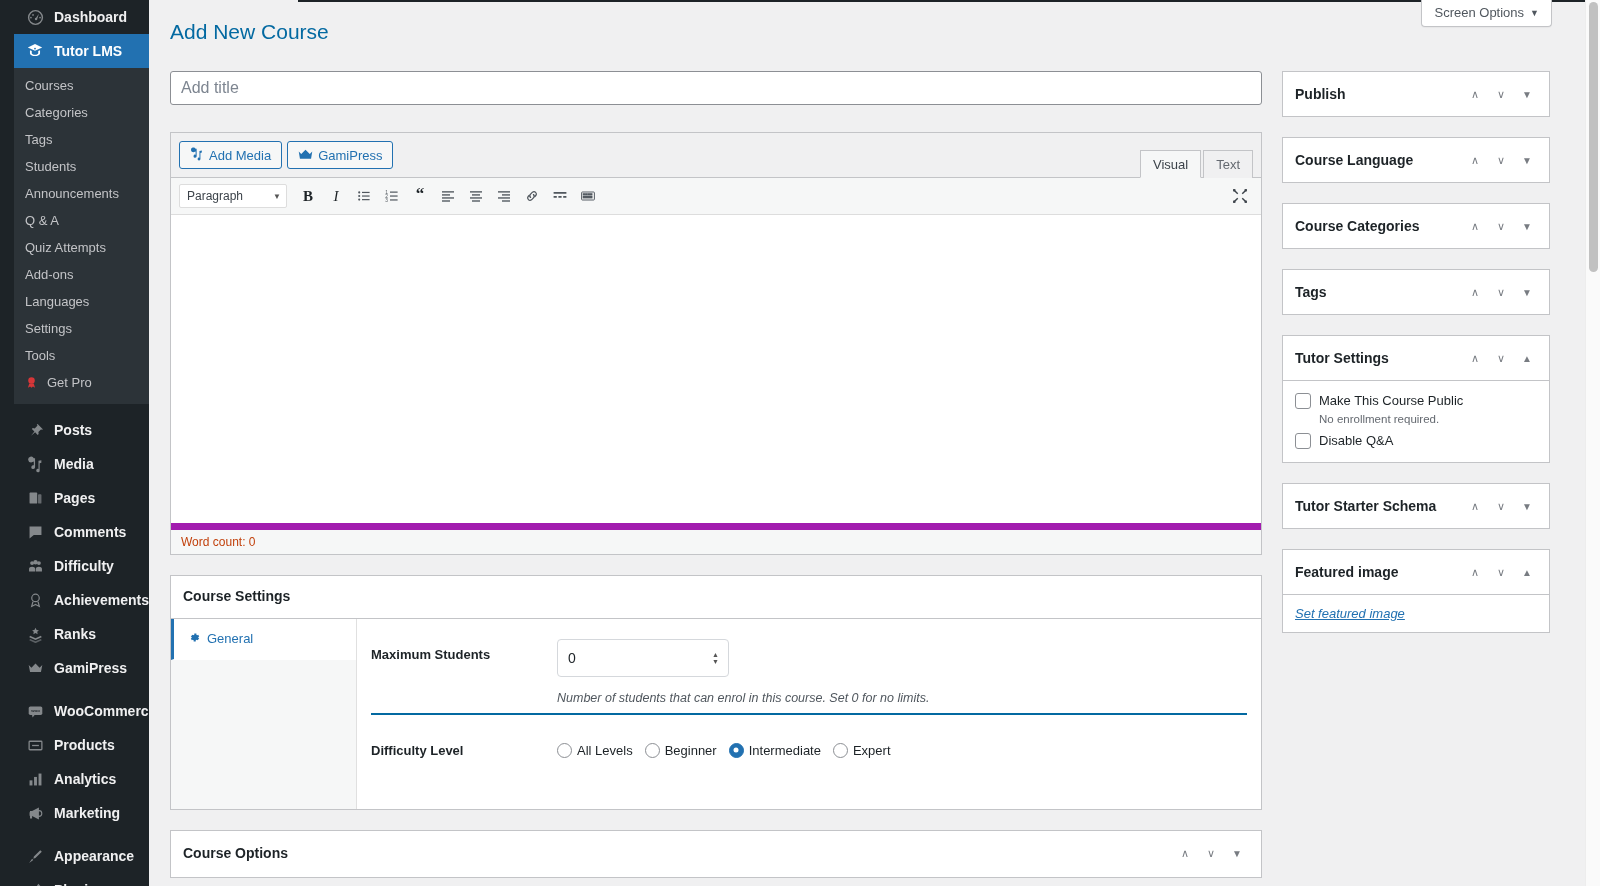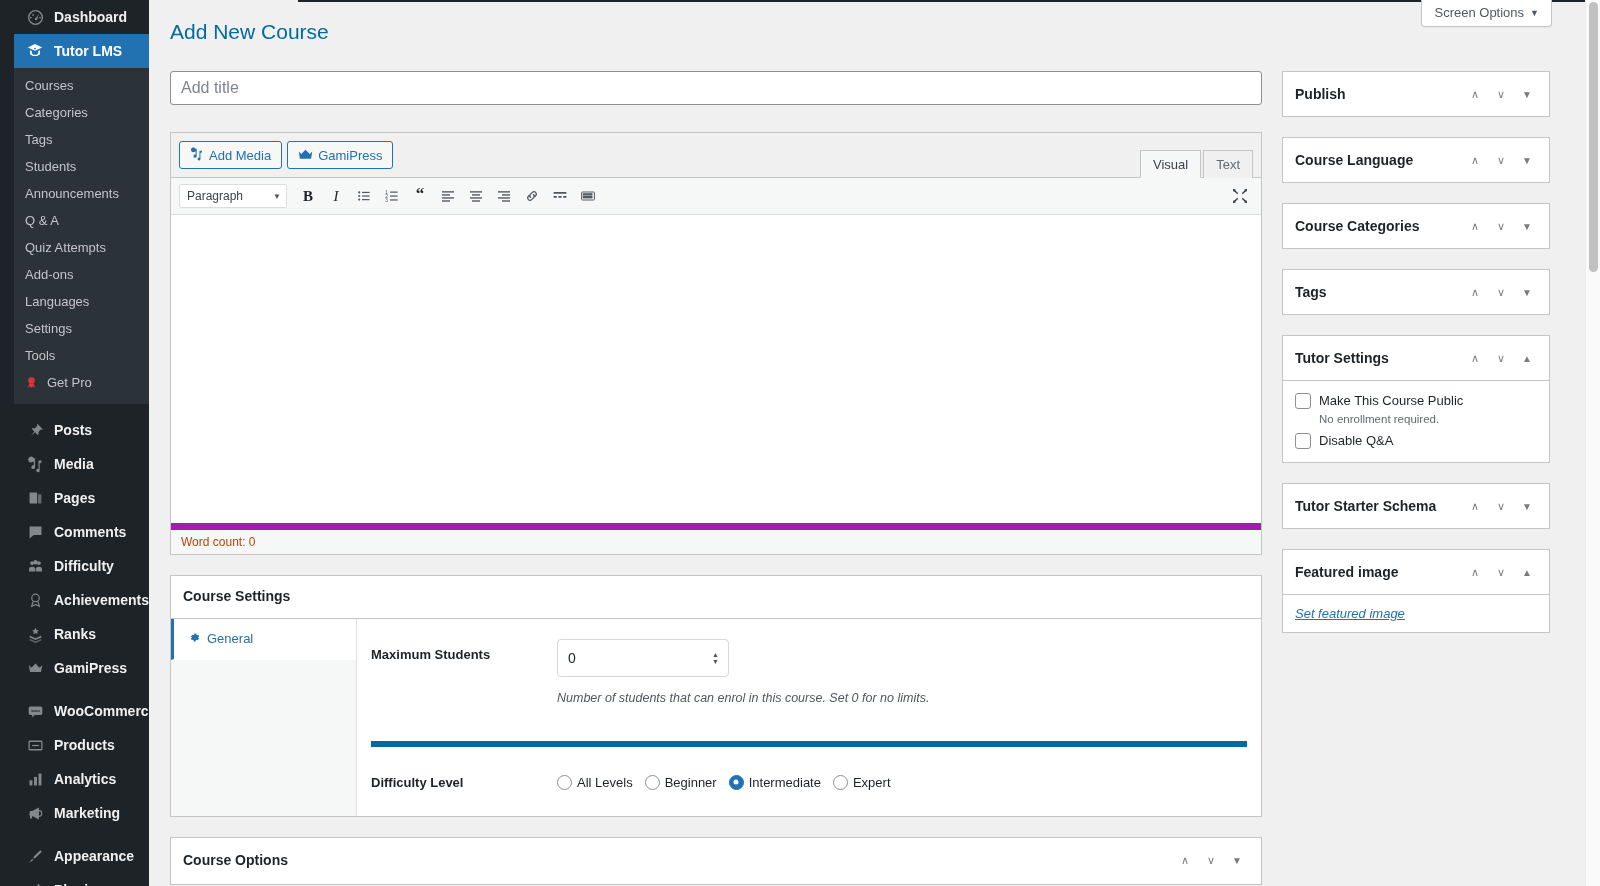--- a/index.html
+++ b/index.html
@@ -190,21 +190,21 @@
     display: flex; align-items: center; gap: 6px;
     padding: 12px 14px;
     background: #fff;
     border-left: 3px solid #2271b1;
     color: #2271b1;
     font-size: 13px; cursor: pointer;
     border-bottom: 1px solid transparent;
   }
   .settings-body { flex: 1; padding: 0 14px 18px 14px; }
   .field-row { display: flex; align-items: flex-start; padding: 20px 0 8px 0; }
-  .field-row + .field-row { border-top: 6px solid #0369a1; margin-top: 28px; }
+  .field-row + .field-row { border-top: 2px solid #0369a1; }
   .field-label { width: 186px; min-width: 186px; font-size: 13px; font-weight: 600; color: #1d2327; padding-top: 8px; }
   .field-control { flex: 1; }
   .num-input {
     width: 172px; height: 38px;
     border: 1px solid #d5d8dc; border-radius: 4px;
     padding: 0 10px; font-size: 14px; color: #1d2327;
     background: #fff; font-family: "Liberation Sans", sans-serif;
     outline: none;
   }
   .num-wrap { position: relative; width: 172px; }

